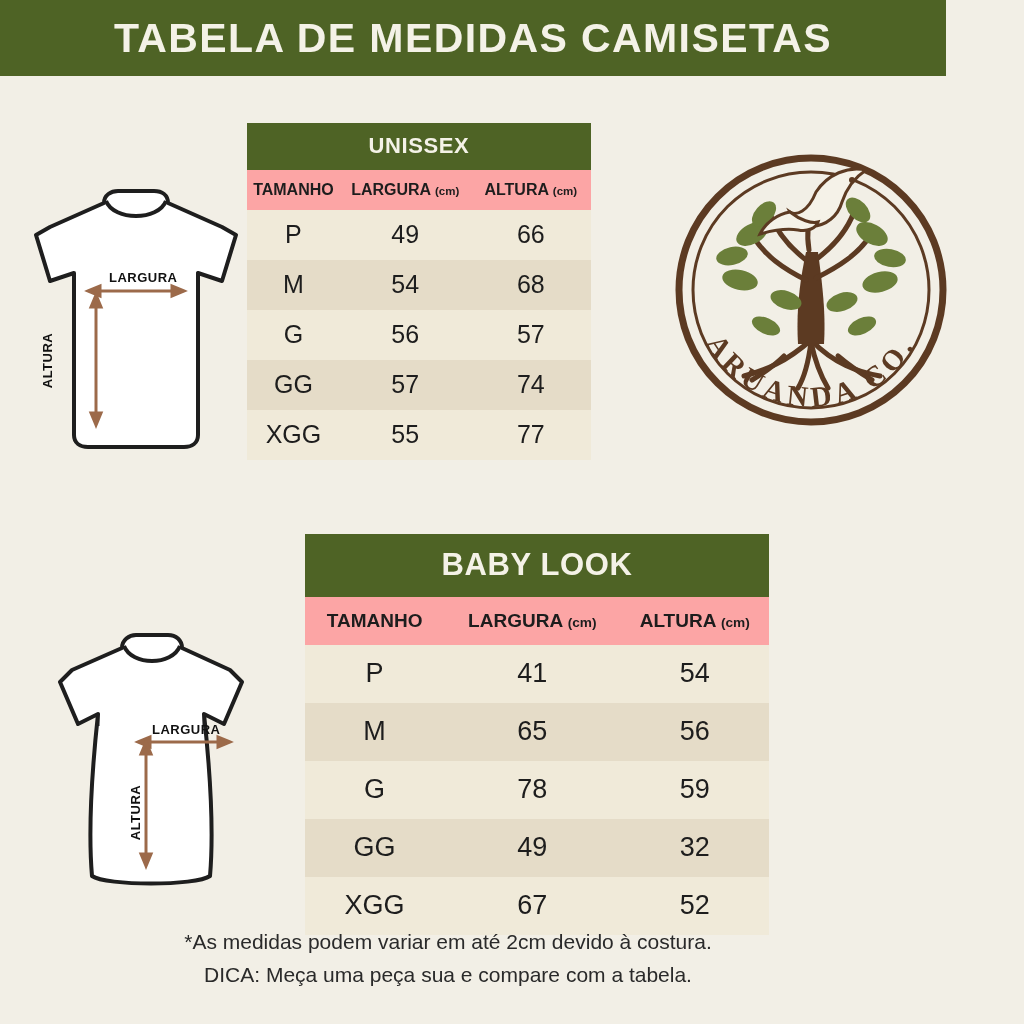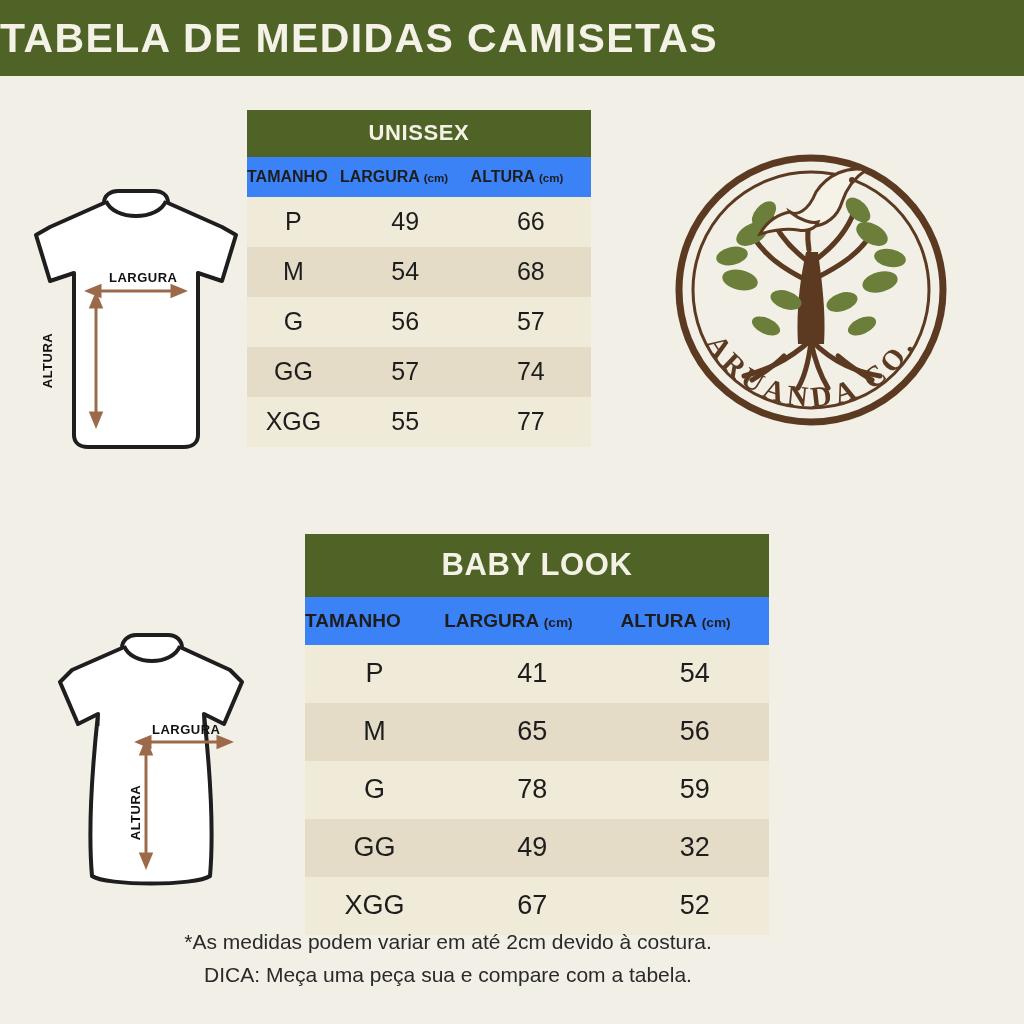--- a/index.html
+++ b/index.html
@@ -19,43 +19,43 @@
     width: 1024px;
     height: 1024px;
     background: #f2efe6;
   }
 
   
   .header-bar {
     position: absolute;
     left: 0;
     top: 0;
-    width: 1024px;
+    width: 946px;
     height: 76px;
     background: #4e6325;
     display: flex;
     align-items: center;
-    justify-content: flex-start;
+    justify-content: center;
   }
   .header-title {
     color: #f4f2e7;
     font-size: 41px;
     font-weight: bold;
     letter-spacing: 1.4px;
     font-family: "Liberation Sans", sans-serif;
   }
 
   
   .table-block {
     position: absolute;
     box-shadow: 0 0 0 0 transparent;
   }
   #table-unissex {
     left: 247px;
-    top: 110px;
+    top: 123px;
     width: 344px;
   }
   #table-babylook {
     left: 305px;
     top: 534px;
     width: 464px;
   }
   table {
     border-collapse: collapse;
     width: 100%;
@@ -70,23 +70,24 @@
   }
   #table-unissex .tbl-title {
     font-size: 22px;
     padding: 10px 0 11px 0;
   }
   #table-babylook .tbl-title {
     font-size: 31px;
     padding: 13px 0 14px 0;
   }
   .col-head {
-    background: #3b82f6;
+    background: #fca5a5;
     color: #1d1d1d;
     font-weight: bold;
+    text-align: center;
   }
   #table-unissex .col-head {
     font-size: 16px;
     padding: 11px 0 11px 0;
   }
   #table-babylook .col-head {
     font-size: 19px;
     padding: 13px 0 13px 0;
   }
   .unit {

